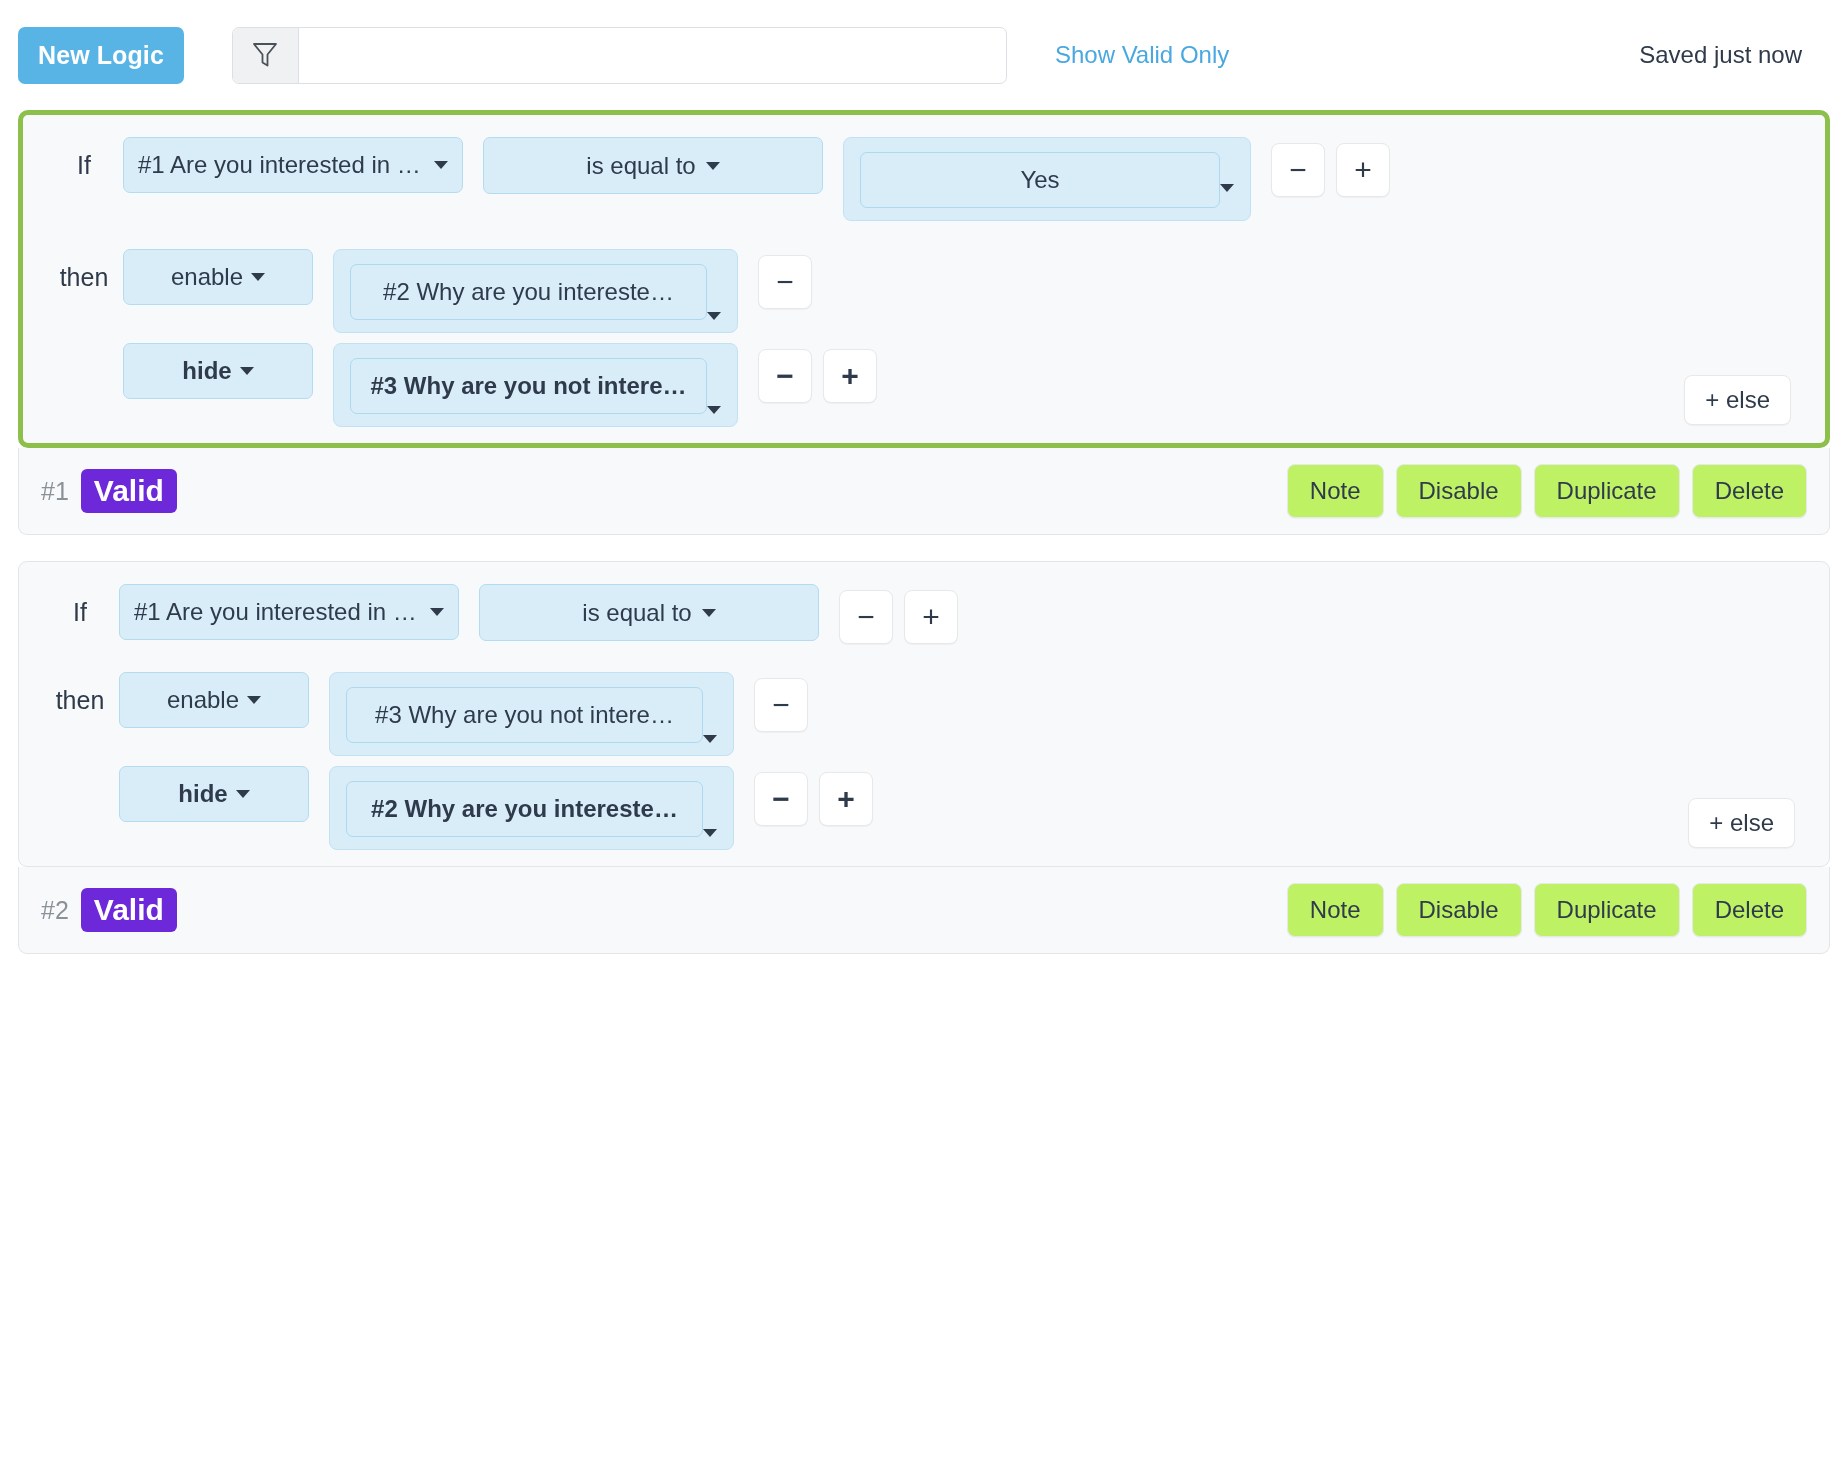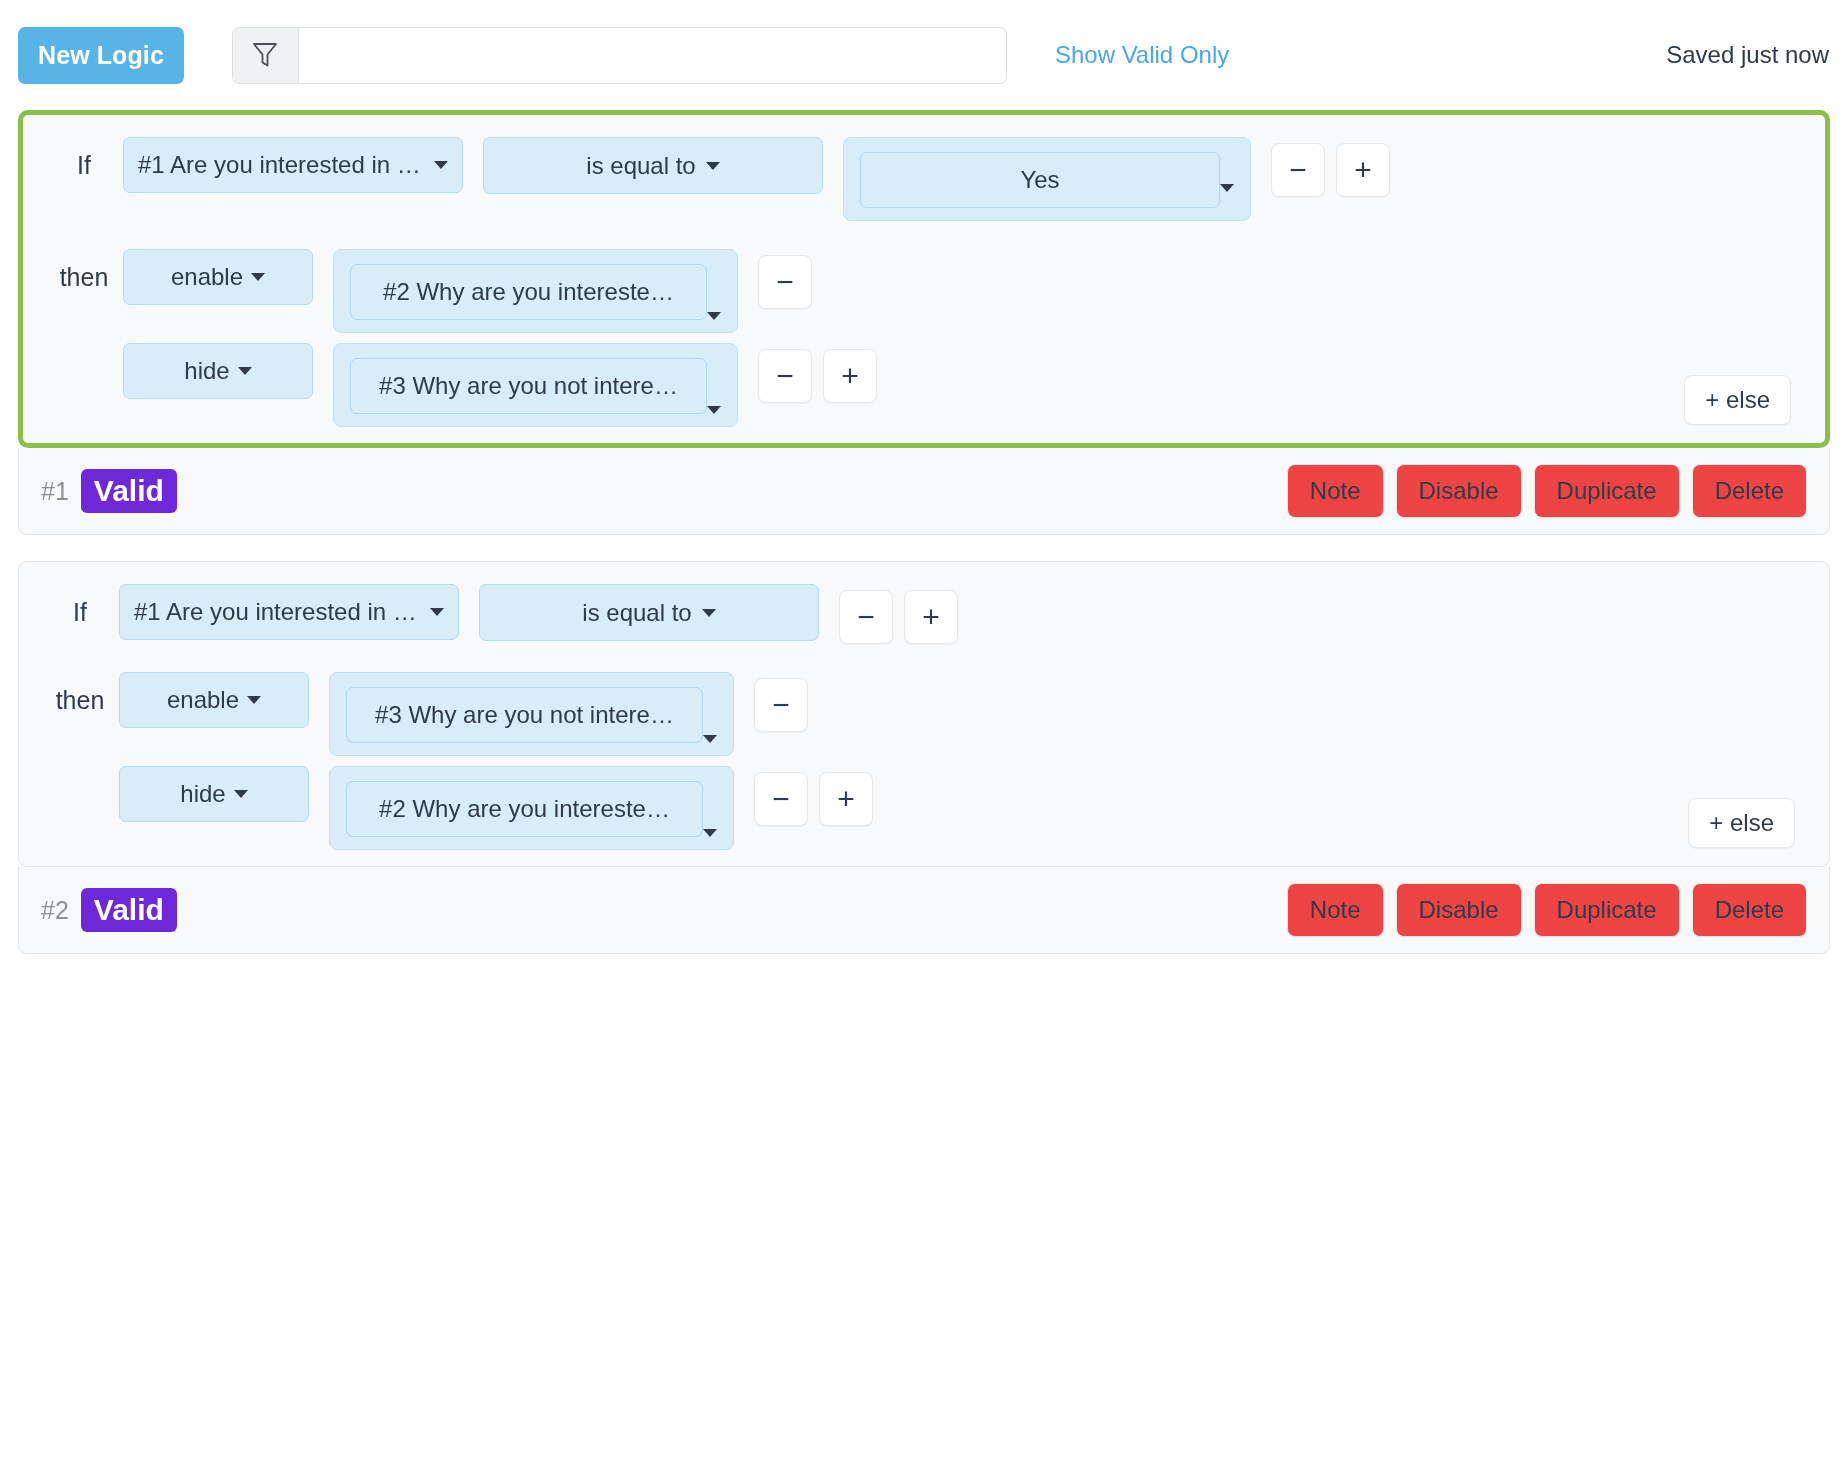--- a/index.html
+++ b/index.html
@@ -19,21 +19,21 @@
     height: 1480px;
     position: relative;
     padding: 0;
   }
 
   
   .toolbar {
     height: 110px;
     display: flex;
     align-items: center;
-    padding: 0 13px 0 18px;
+    padding: 0 40px 0 18px;
     gap: 12px;
   }
 
   .new-logic-btn {
     background: #58b4e5;
     color: #ffffff;
     font-size: 25px;
     font-weight: bold;
     border: none;
     border-radius: 7px;
@@ -230,21 +230,21 @@
     font-size: 30px;
     line-height: 1;
     color: #2f3a4a;
     cursor: pointer;
     box-shadow: 0 1px 1px rgba(0,0,0,.04);
     user-select: none;
     font-family: "Liberation Sans", sans-serif;
   }
 
   .actions-block { margin-top: 28px; }
-  .action-row + .action-row { margin-top: 10px; }
+  .action-row + .action-row { margin-top: 10px; font-weight: bold; }
 
   .else-btn {
     position: absolute;
     right: 34px;
     bottom: 18px;
     background: #ffffff;
     border: 1px solid #e6e8ea;
     border-radius: 8px;
     height: 50px;
     padding: 0 20px;
@@ -278,21 +278,21 @@
     font-weight: bold;
     border-radius: 6px;
     padding: 5px 13px;
   }
   .footer-actions {
     margin-left: auto;
     display: flex;
     gap: 12px;
   }
   .footer-btn {
-    background: #ef4444;
+    background: #bef264;
     border: 1px solid #e6e8ea;
     border-radius: 8px;
     height: 54px;
     padding: 0 22px;
     font-size: 24px;
     color: #2f3a4a;
     cursor: pointer;
     box-shadow: 0 1px 1px rgba(0,0,0,.04);
     font-family: "Liberation Sans", sans-serif;
     white-space: nowrap;

